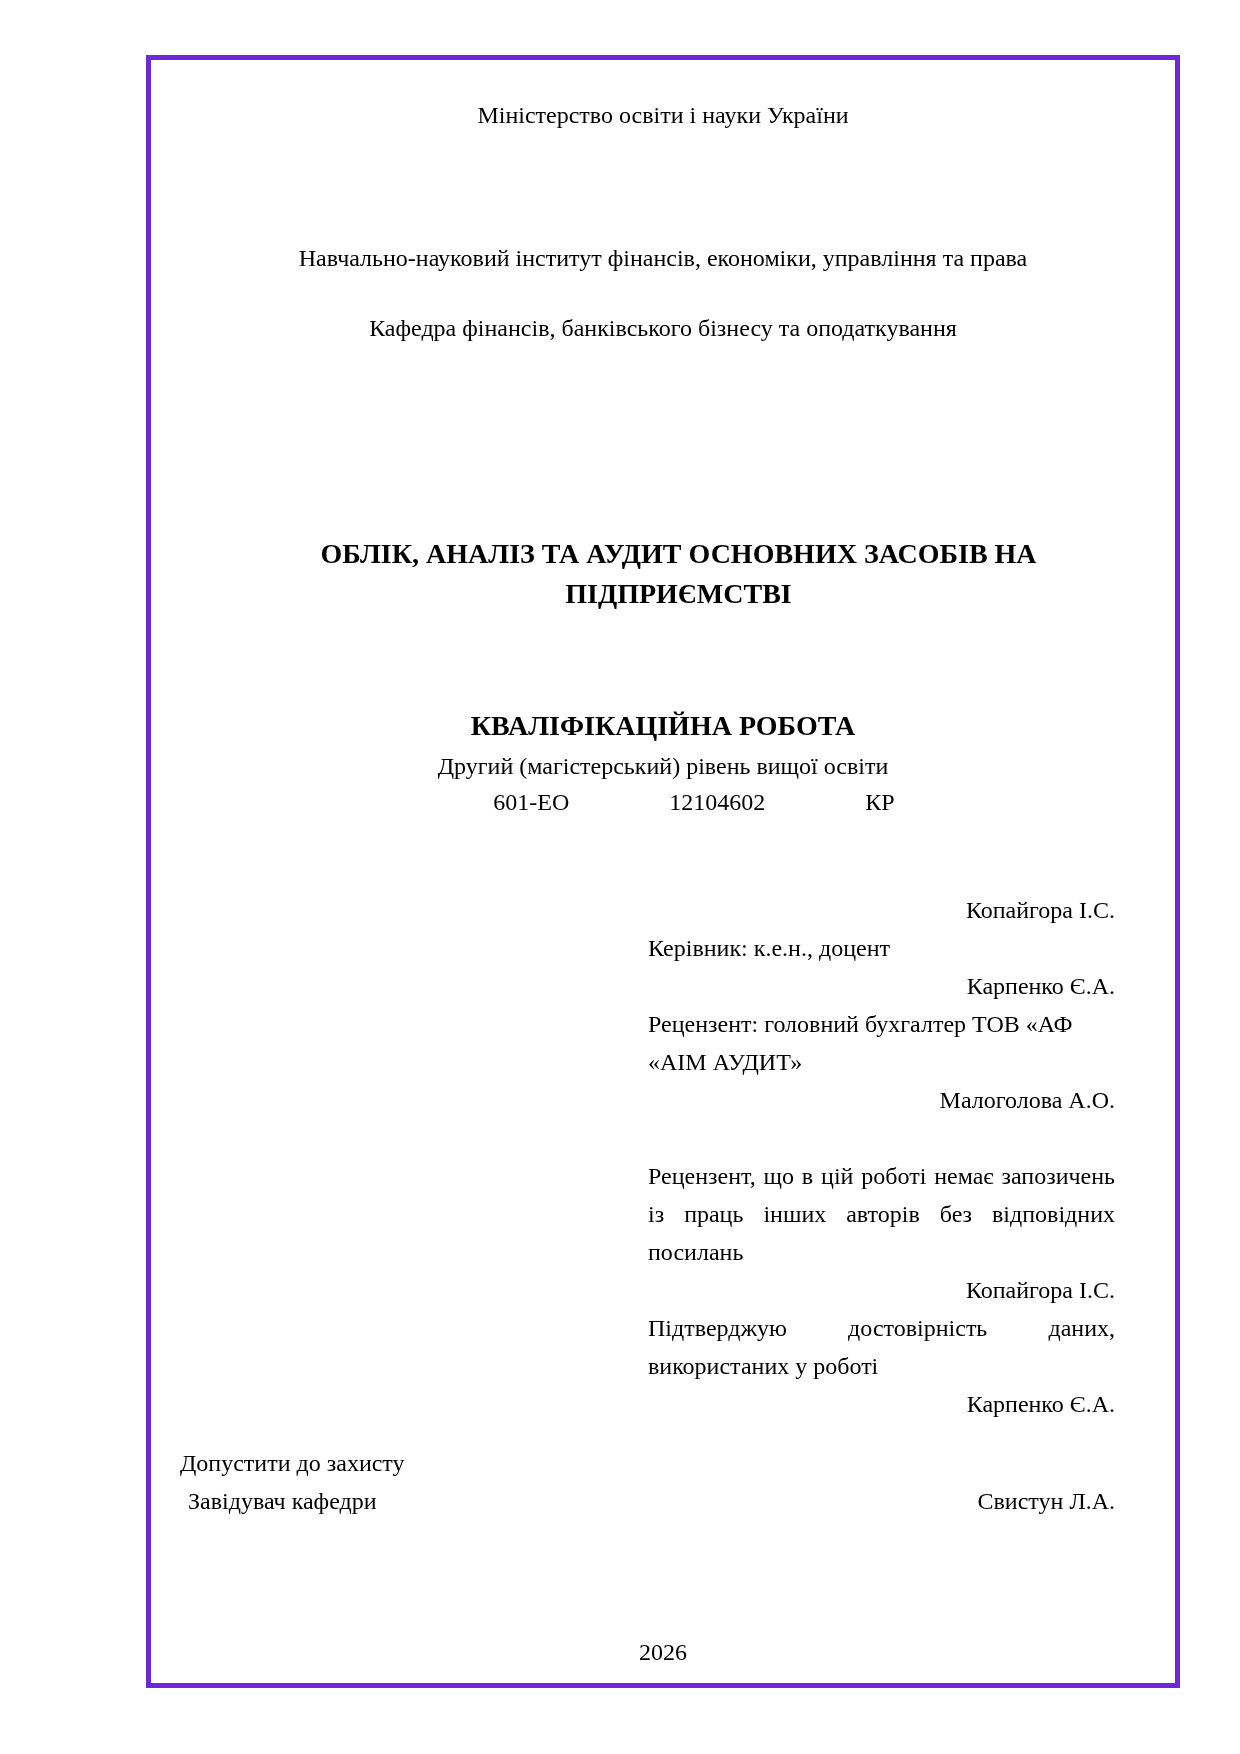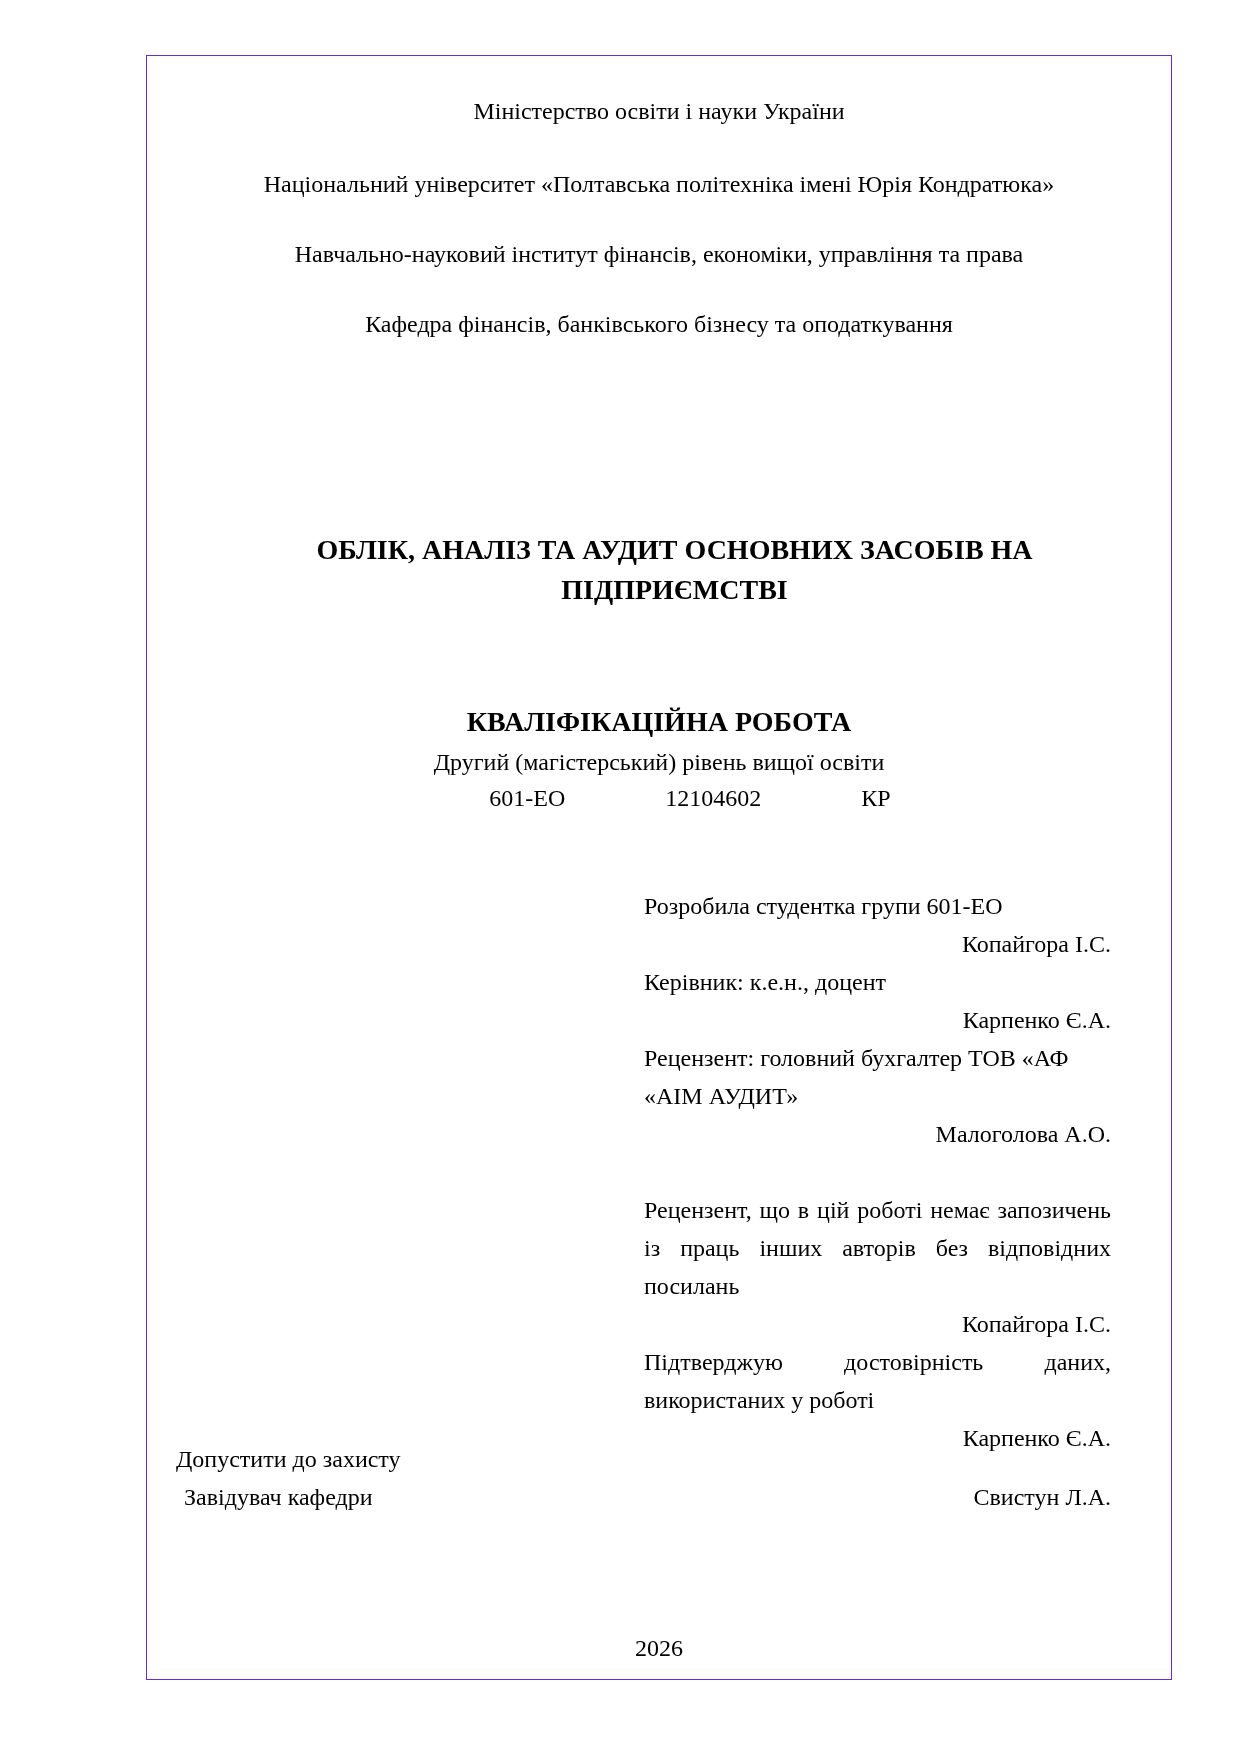--- a/index.html
+++ b/index.html
@@ -14,21 +14,21 @@
     font-family: "Liberation Serif", "DejaVu Serif", serif;
     color: #000000;
     overflow: hidden;
   }
   .frame {
     position: absolute;
     left: 146px;
     top: 55px;
     width: 1024px;
     height: 1623px;
-    border: 1px solid #6d28d9;
+    border: 5px solid #6d28d9;
     box-sizing: content-box;
   }
   .abs { position: absolute; left: 0; right: 0; }
   .center { text-align: center; }
   .body-text { font-size: 24px; line-height: 30px; }
 
   .ministry    { top: 40px; }
   .university  { top: 113px; }
   .institute   { top: 183px; }
   .department  { top: 253px; }
@@ -87,39 +87,37 @@
   .approval .head-label { padding-left: 8px; }
 
   .year-line { top: 1577px; }
 </style>
 </head>
 <body>
 
 <div class="frame">
 
   <div class="abs center body-text ministry">Міністерство освіти і науки України</div>
-  <div class="abs center body-text university">Національний університет «Полтавська політехніка імені Юрія Кондратюка»</div>
   <div class="abs center body-text institute">Навчально-науковий інститут фінансів, економіки, управління та права</div>
   <div class="abs center body-text department">Кафедра фінансів, банківського бізнесу та оподаткування</div>
 
   <div class="abs main-title">
     <div>ОБЛІК, АНАЛІЗ ТА АУДИТ ОСНОВНИХ ЗАСОБІВ НА</div>
     <div>ПІДПРИЄМСТВІ</div>
   </div>
 
   <div class="abs work-type">КВАЛІФІКАЦІЙНА РОБОТА</div>
   <div class="abs center body-text work-level">Другий (магістерський) рівень вищої освіти</div>
   <div class="abs work-codes">
     <span>601-ЕО</span>
     <span>12104602</span>
     <span>КР</span>
   </div>
 
   <div class="credits">
-    <div>Розробила студентка групи 601-ЕО</div>
     <div class="sig">Копайгора І.С.</div>
     <div>Керівник: к.е.н., доцент</div>
     <div class="sig">Карпенко Є.А.</div>
     <div>Рецензент: головний бухгалтер ТОВ «АФ «АІМ АУДИТ»</div>
     <div class="sig">Малоголова А.О.</div>
 
     <div class="just decl">Рецензент, що в цій роботі немає запозичень із праць інших авторів без відповідних посилань</div>
     <div class="sig">Копайгора І.С.</div>
     <div class="just">Підтверджую достовірність даних, використаних у роботі</div>
     <div class="sig">Карпенко Є.А.</div>

